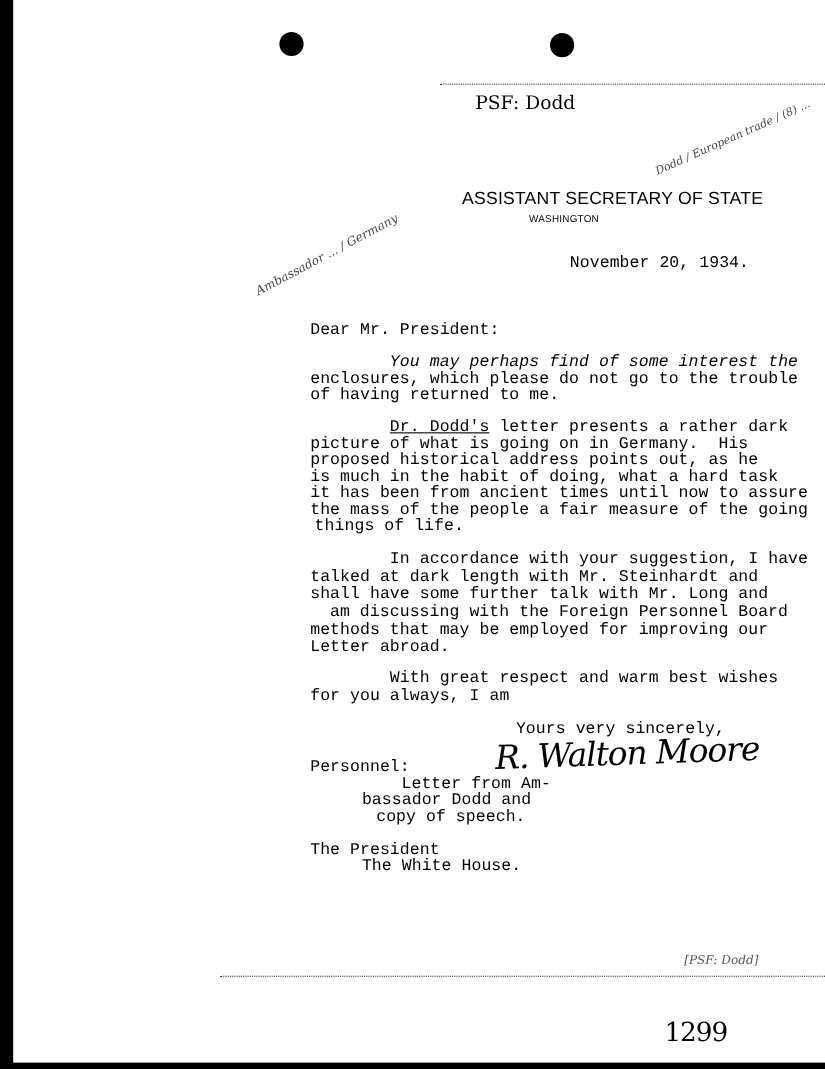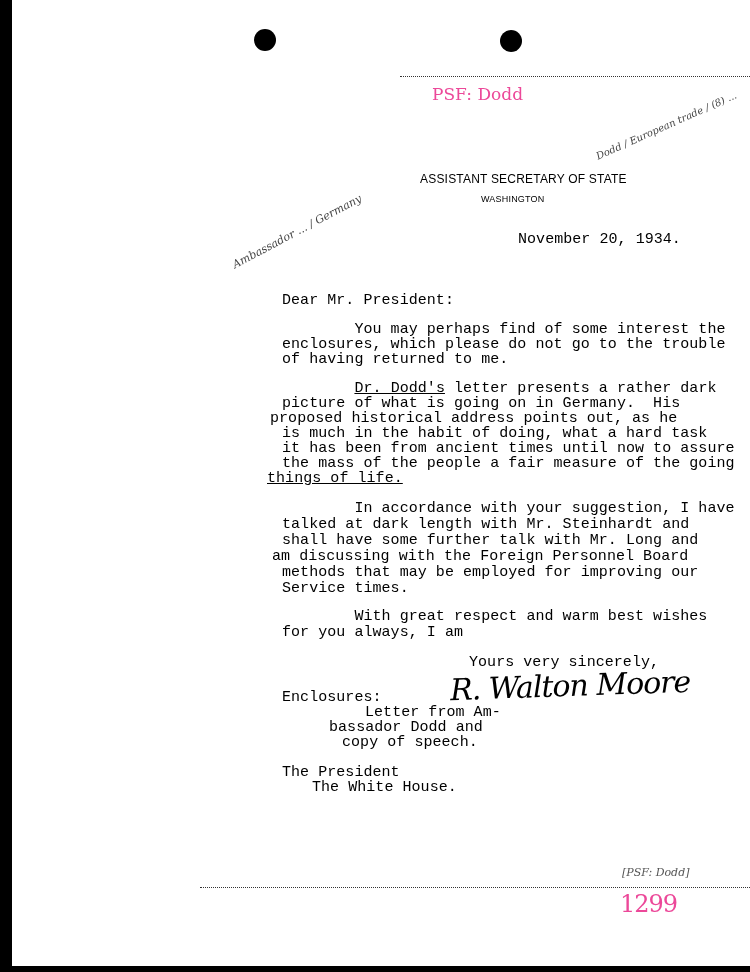--- a/index.html
+++ b/index.html
@@ -8,24 +8,24 @@
     position: relative; overflow: hidden;
     font-family: "Liberation Mono", "DejaVu Sans Mono", monospace;
     color: #000;
   }
   .left-border { position: absolute; left: 0; top: 0; width: 12px; height: 972px; background: #000; }
   .bottom-border { position: absolute; left: 0; bottom: 0; width: 750px; height: 6px; background: #000; }
   .punch-hole { position: absolute; width: 22px; height: 22px; border-radius: 50%; background: #000; }
   .dotline { position: absolute; height: 0; border-top: 1px dotted #333; }
   .handwriting {
     position: absolute; font-family: "DejaVu Serif", serif; font-style: italic;
-    color: #ec4899; white-space: nowrap;
+    color: #000000; white-space: nowrap;
   }
   .letterhead {
-    position: absolute; font-family: "Liberation Sans", sans-serif; font-size: 12px;
+    position: absolute; font-family: "Liberation Sans", sans-serif; font-size: 16px;
     letter-spacing: 0.2px;
   }
   .typed {
     position: absolute; font-size: 15px; line-height: 15.4px; white-space: pre;
     letter-spacing: 0.05px;
   }
   .underlined { text-decoration: underline; }
   .signature {
     position: absolute; font-family: "DejaVu Serif", serif; font-style: italic;
     font-size: 30px; transform: rotate(-2deg); letter-spacing: -1px; color: #000;
@@ -48,59 +48,59 @@
 <div class="handwriting" style="left:225px; top:225px; font-size:11px; transform:rotate(-28deg); color:#444;">Ambassador ... / Germany</div>
 
 <div class="letterhead" style="left:420px; top:172px;">ASSISTANT SECRETARY OF STATE</div>
 <div class="letterhead" style="left:481px; top:194px; font-size:9px;">WASHINGTON</div>
 
 <div class="typed" style="left:518px; top:232px;">November 20, 1934.</div>
 
 <div class="typed" style="left:282px; top:293px;">Dear Mr. President:</div>
 
 <div>
-  <div class="typed" style="left:282px; top:322px;">        You may perhaps find of some interest the</div>
+  <div class="typed" style="left:282px; top:322px;font-style:italic;">        You may perhaps find of some interest the</div>
   <div class="typed" style="left:282px; top:337px;">enclosures, which please do not go to the trouble</div>
   <div class="typed" style="left:282px; top:352px;">of having returned to me.</div>
 </div>
 
 <div>
   <div class="typed" style="left:282px; top:381px;">        <span class="underlined">Dr. Dodd's</span> <span>letter presents a rather dark</span></div>
   <div class="typed" style="left:282px; top:396px;">picture of what is going on in Germany.  His</div>
-  <div class="typed" style="left:270px; top:411px;">proposed historical address points out, as he</div>
+  <div class="typed" style="left:282px; top:411px;">proposed historical address points out, as he</div>
   <div class="typed" style="left:282px; top:426px;">is much in the habit of doing, what a hard task</div>
   <div class="typed" style="left:282px; top:441px;">it has been from ancient times until now to assure</div>
   <div class="typed" style="left:282px; top:456px;">the mass of the people a fair measure of the going</div>
-  <div class="typed" style="left:267px; top:471px;text-decoration:underline;">things of life.</div>
+  <div class="typed" style="left:286px; top:471px;">things of life.</div>
 </div>
 
 <div>
   <div class="typed" style="left:282px; top:501px;">        In accordance with your suggestion, I have</div>
   <div class="typed" style="left:282px; top:517px;">talked at dark length with Mr. Steinhardt and</div>
   <div class="typed" style="left:282px; top:533px;">shall have some further talk with Mr. Long and</div>
-  <div class="typed" style="left:272px; top:549px;">am discussing with the Foreign Personnel Board</div>
+  <div class="typed" style="left:300px; top:549px;">am discussing with the Foreign Personnel Board</div>
   <div class="typed" style="left:282px; top:565px;">methods that may be employed for improving our</div>
-  <div class="typed" style="left:282px; top:581px;">Service times.</div>
+  <div class="typed" style="left:282px; top:581px;">Letter abroad.</div>
 </div>
 
 <div>
   <div class="typed" style="left:282px; top:609px;">        With great respect and warm best wishes</div>
   <div class="typed" style="left:282px; top:625px;">for you always, I am</div>
 </div>
 
 <div class="typed" style="left:469px; top:655px;">Yours very sincerely,</div>
 
 <div class="signature" style="left:450px; top:668px;">R. Walton Moore</div>
 
 <div>
-  <div class="typed" style="left:282px; top:690px;">Enclosures:</div>
+  <div class="typed" style="left:282px; top:690px;">Personnel:</div>
   <div class="typed" style="left:329px; top:705px;margin-left:36px;">Letter from Am-</div>
   <div class="typed" style="left:329px; top:720px;">bassador Dodd and</div>
   <div class="typed" style="left:342px; top:735px;">copy of speech.</div>
 </div>
 
 <div>
   <div class="typed" style="left:282px; top:765px;">The President</div>
-  <div class="typed" style="left:312px; top:780px;text-align:center;">The White House.</div>
+  <div class="typed" style="left:329px; top:780px;text-align:center;">The White House.</div>
 </div>
 
 <div class="handwriting" style="left:622px; top:866px; font-size:11px; color:#555;">[PSF: Dodd]</div>
-<div class="handwriting" style="left:604px; top:890px; font-size:24px; font-style:normal; letter-spacing:-1px;margin-left:16px;">1299</div>
+<div class="handwriting" style="left:604px; top:924px; font-size:24px; font-style:normal; letter-spacing:-1px;">1299</div>
 
 </body></html>

